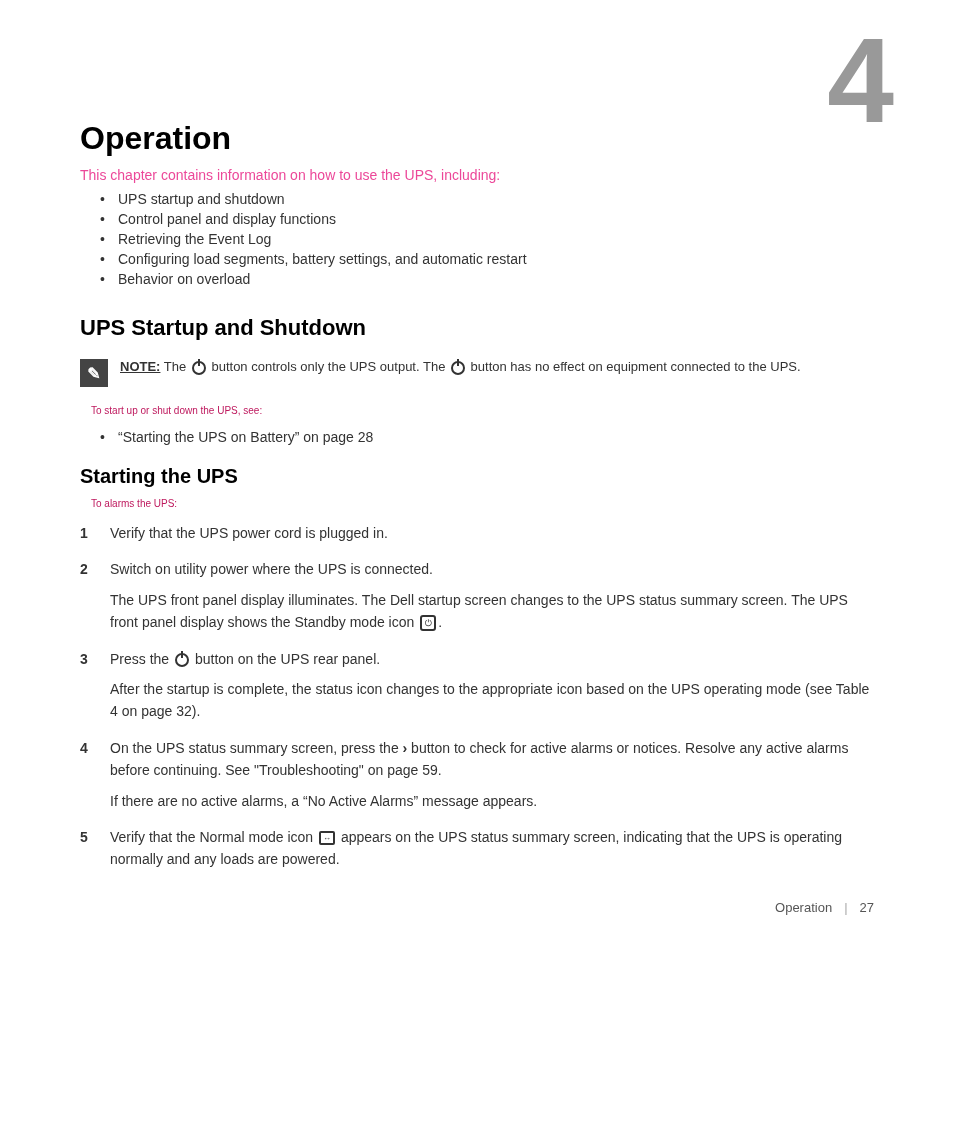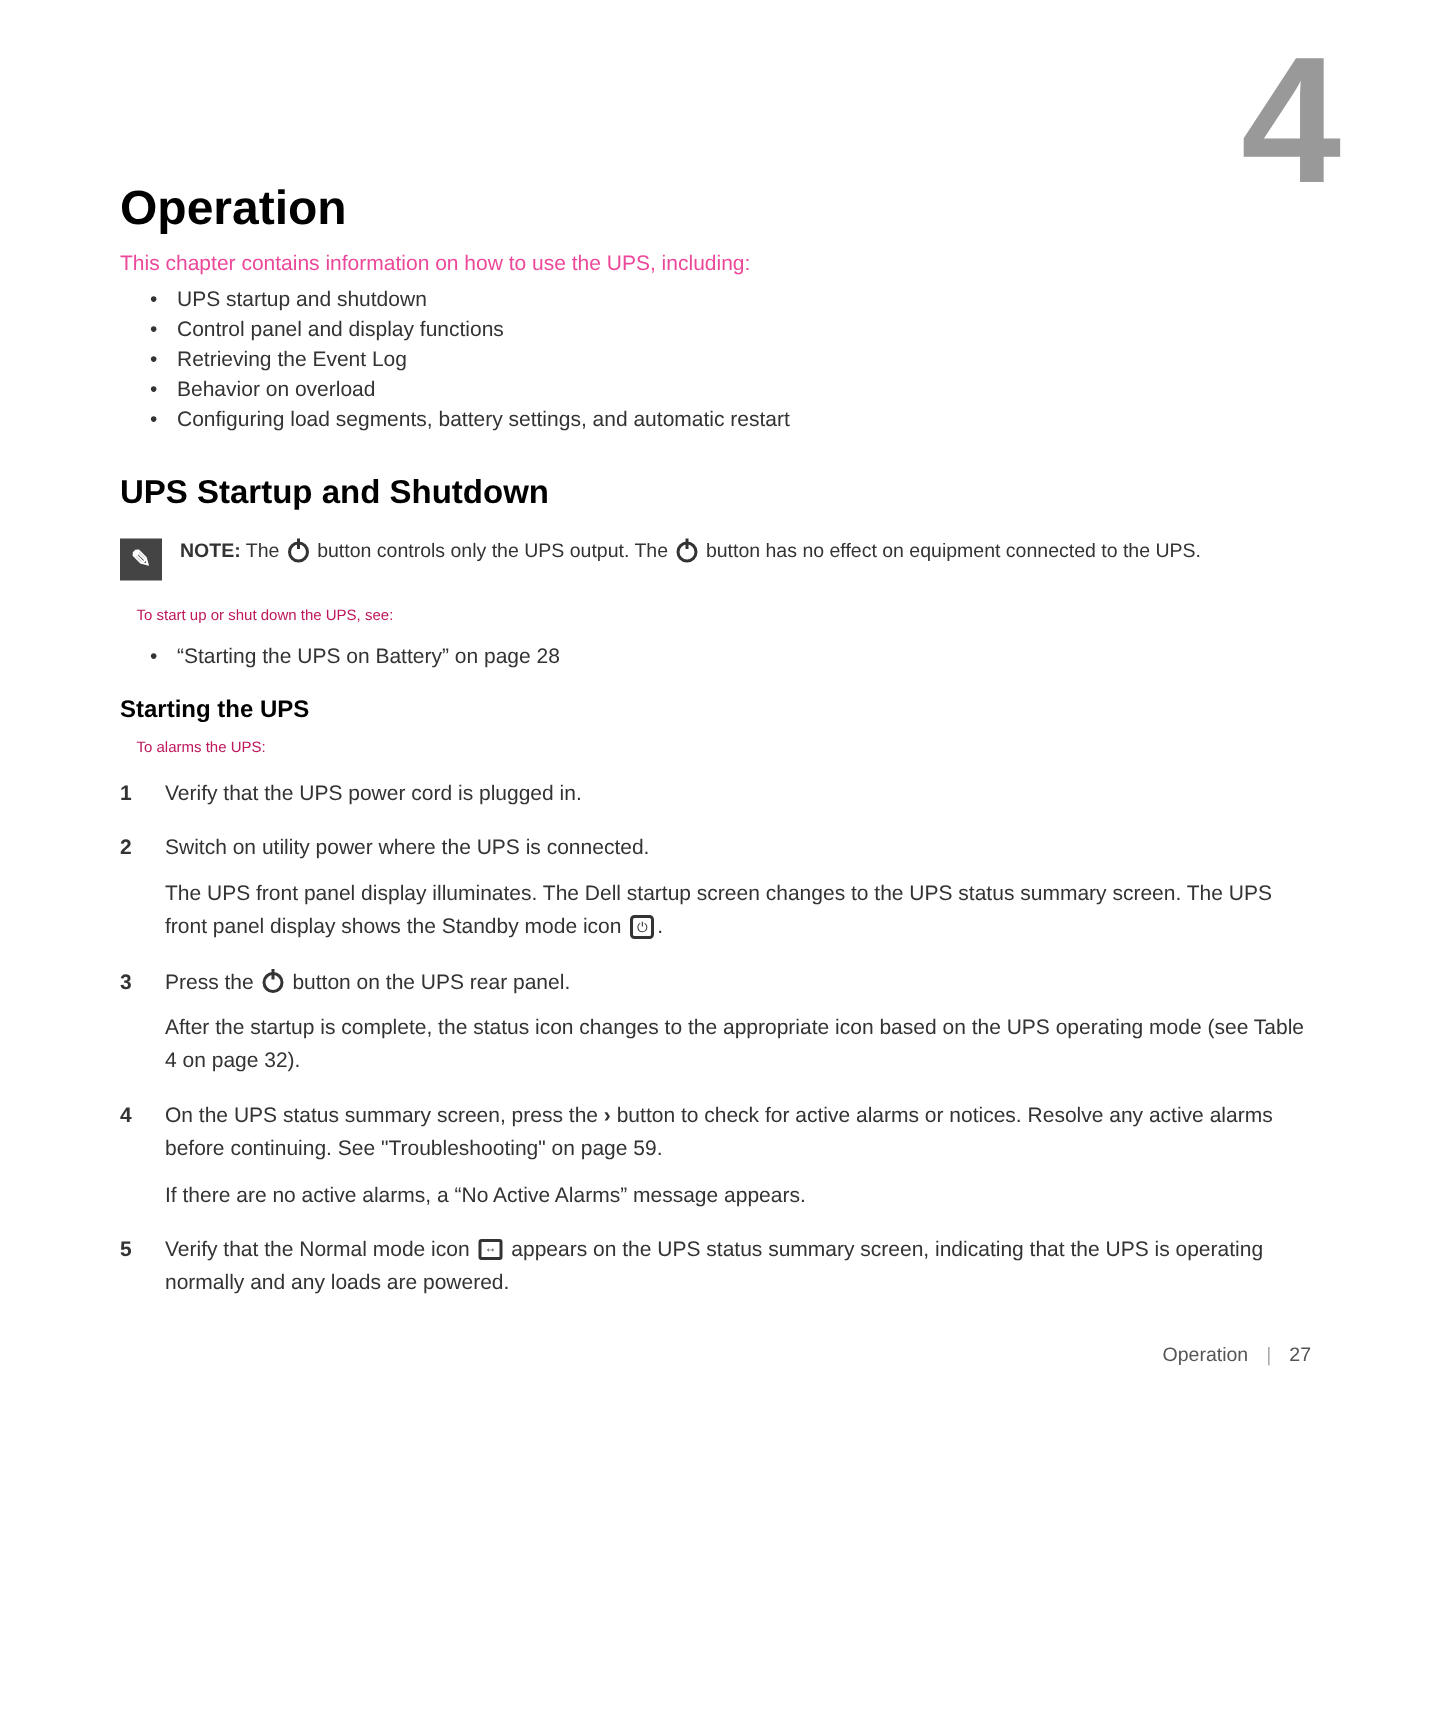--- a/index.html
+++ b/index.html
@@ -84,20 +84,21 @@
       flex-shrink: 0;
       margin-top: 2px;
     }
     .note-text {
       font-size: 13px;
       color: #333;
       line-height: 1.5;
     }
     .note-text strong {
       font-weight: bold;
+      text-decoration: underline;
     }
     .power-btn-symbol {
       display: inline-block;
       width: 14px;
       height: 14px;
       border: 2px solid #333;
       border-radius: 50%;
       position: relative;
       vertical-align: middle;
       margin: 0 2px;
@@ -144,21 +145,21 @@
       transform: translate(-50%, -50%);
     }
     .body-text {
       font-size: 10px;
       color: #be185d;
       margin-bottom: 10px;
       line-height: 1.6;
       margin-left: 11px;
     }
     h3.sub-title {
-      font-size: 16px;
+      font-size: 20px;
       font-weight: bold;
       color: #000;
       margin-top: 20px;
       margin-bottom: 8px;
     }
     .numbered-list {
       list-style: none;
       margin-bottom: 10px;
     }
     .numbered-list > li {
@@ -209,22 +210,22 @@
   <div class="chapter-number">4</div>
 
   <h1 class="main-title">Operation</h1>
 
   <p class="intro-text">This chapter contains information on how to use the UPS, including:</p>
 
   <ul class="bullet-list">
     <li>UPS startup and shutdown</li>
     <li>Control panel and display functions</li>
     <li>Retrieving the Event Log</li>
+    <li>Configuring load segments, battery settings, and automatic restart</li>
     <li>Behavior on overload</li>
-    <li>Configuring load segments, battery settings, and automatic restart</li>
   </ul>
 
   <h2 class="section-title">UPS Startup and Shutdown</h2>
 
   <div class="note-box">
     <div class="note-icon">
       
       ✎
     </div>
     <div class="note-text">

